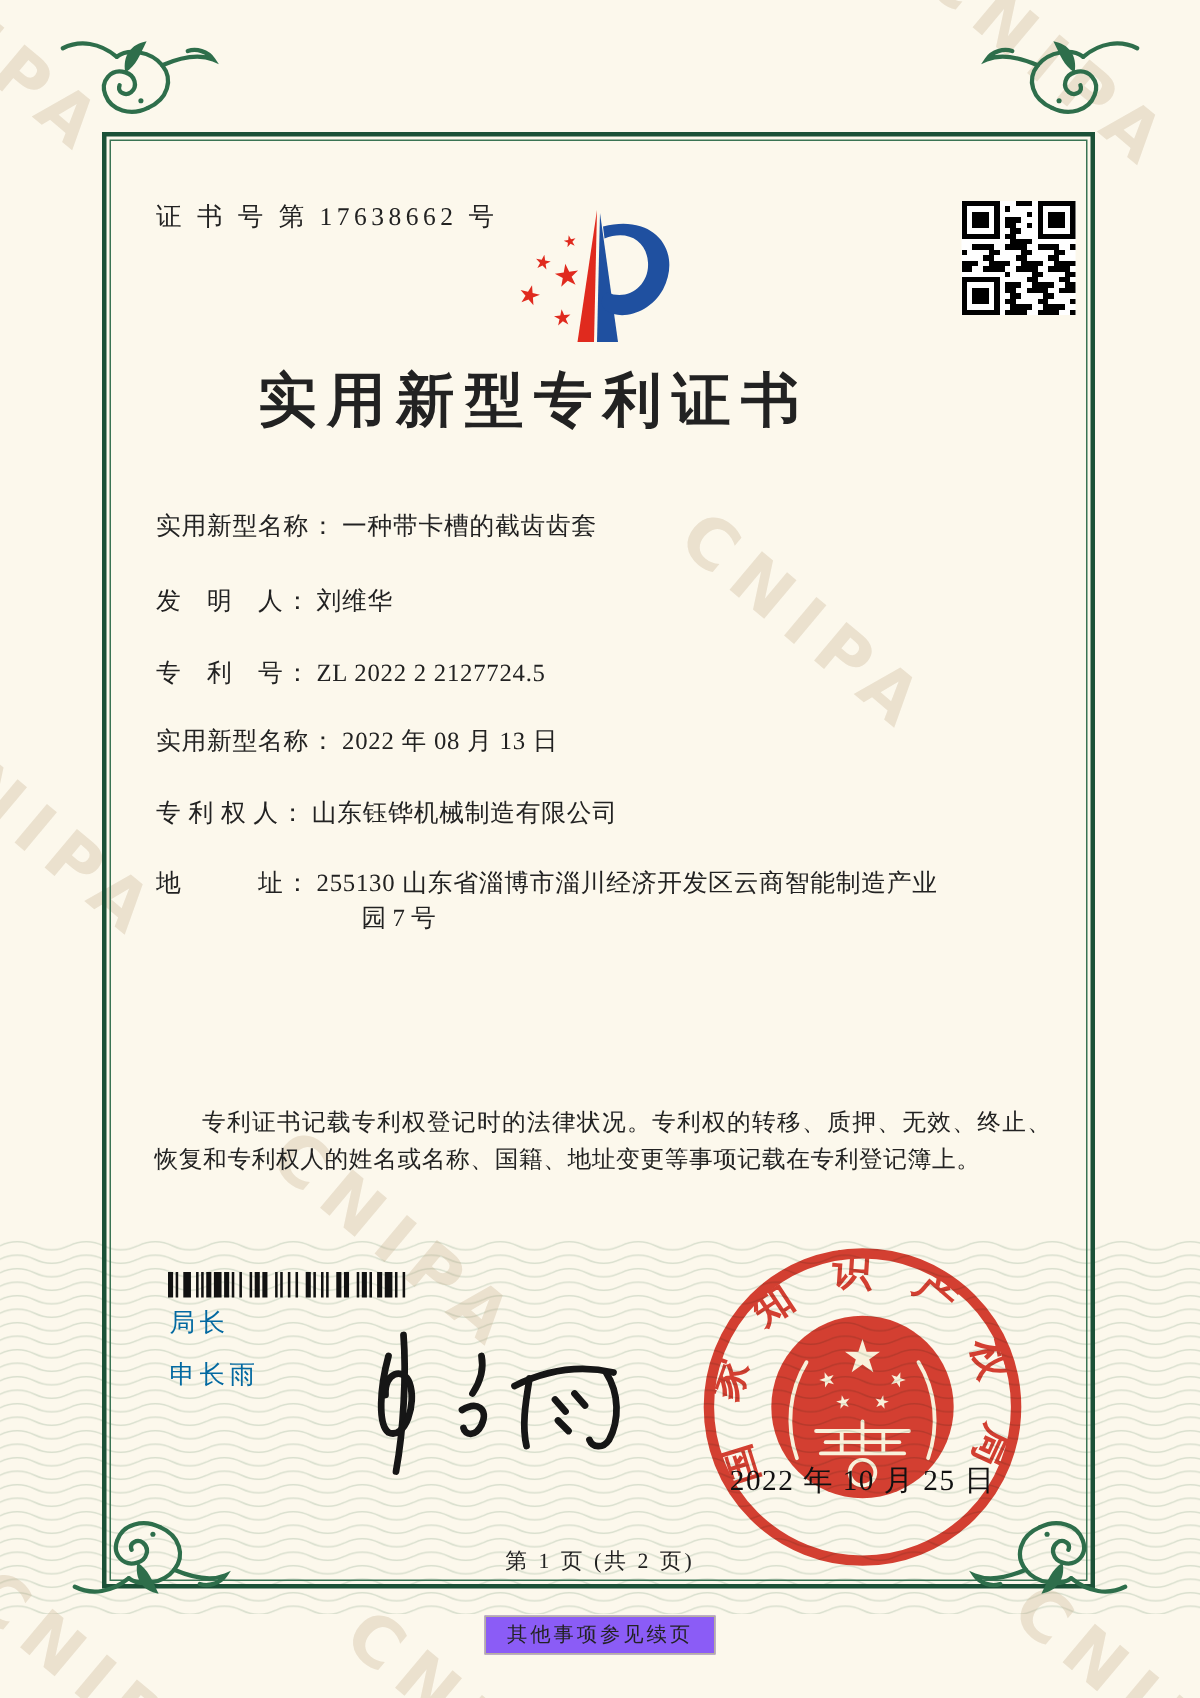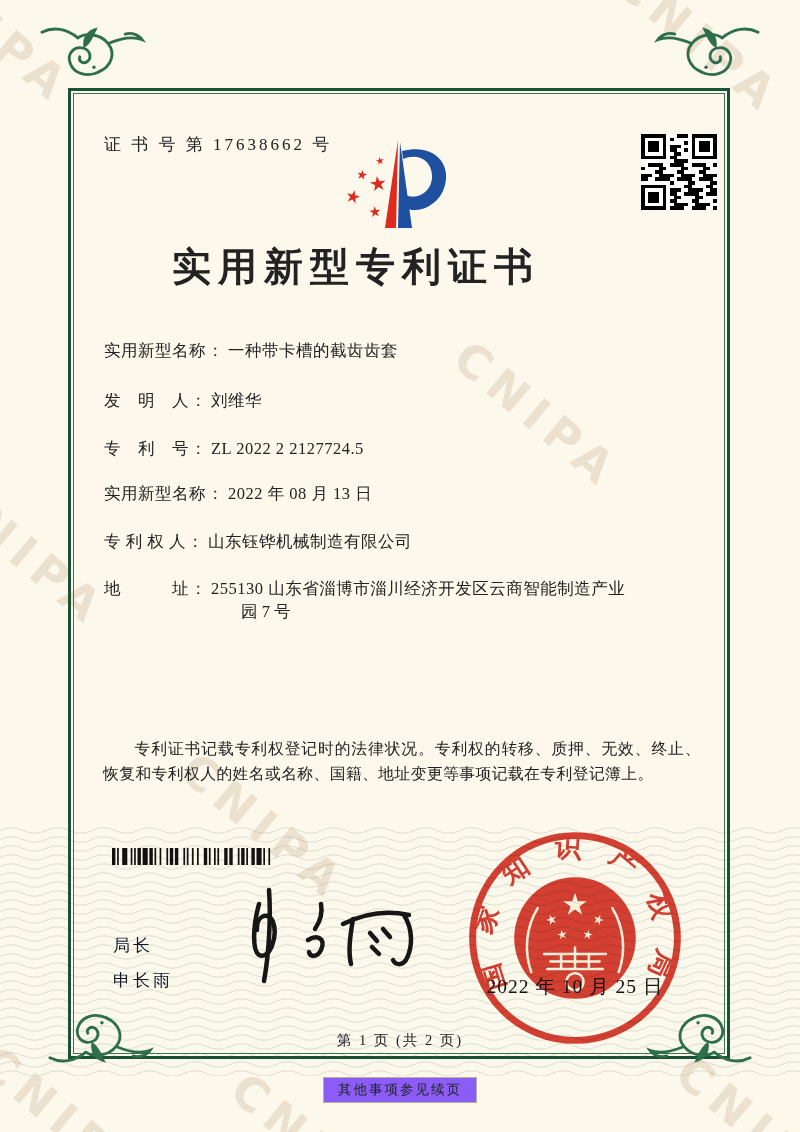--- a/index.html
+++ b/index.html
@@ -25,22 +25,22 @@
   .addr2{position:absolute;left:213px;font-size:16.5px;z-index:4;margin-left:28px;}
   .para{position:absolute;left:103px;width:598px;font-size:15.8px;line-height:25px;
         text-align:justify;text-indent:2em;z-index:4;letter-spacing:0.4px;}
   #grant-line{position:absolute;left:104px;top:621px;width:600px;font-size:16.5px;z-index:4;}
   #grant-no-part{position:absolute;left:362px;top:0;}
   
   #waves{left:0;top:826px;width:800px;height:250px;z-index:0;}
   
   #barcode{left:110px;top:848px;z-index:4;}
   
-  #signer{left:113px;top:934px;z-index:4;font-family:Liberation Serif, serif;
-          font-size:17px;letter-spacing:3px;color:#0f172a;}
+  #signer{left:113px;top:870px;z-index:4;font-family:Liberation Serif, serif;
+          font-size:17px;letter-spacing:3px;color:#0369a1;}
   #signer div{margin-bottom:12px;}
   #signature{left:225px;top:884px;z-index:4;}
   
   #seal{left:463px;top:826px;z-index:5;opacity:0.95;mix-blend-mode:multiply;}
   #seal-date{left:463px;top:973px;width:224px;text-align:center;font-size:19.5px;
              letter-spacing:1px;color:#111;z-index:6;}
   #footer-page{left:0;top:1031px;width:800px;text-align:center;font-size:14.5px;
                letter-spacing:2px;z-index:4;}
   #note-box{left:50%;top:1077px;transform:translateX(-50%);border:1px solid #b6b09e;
             background:#8b5cf6;padding:3px 14px;font-size:13.5px;letter-spacing:2px;z-index:4;}

